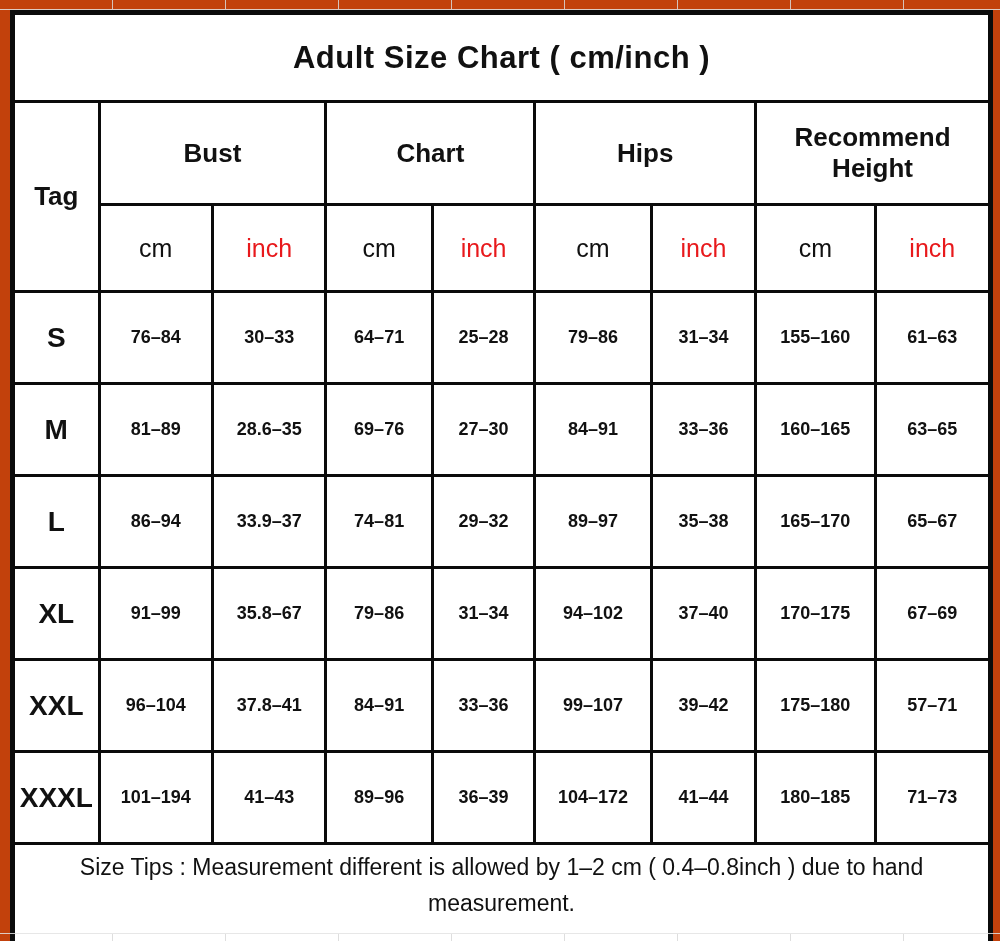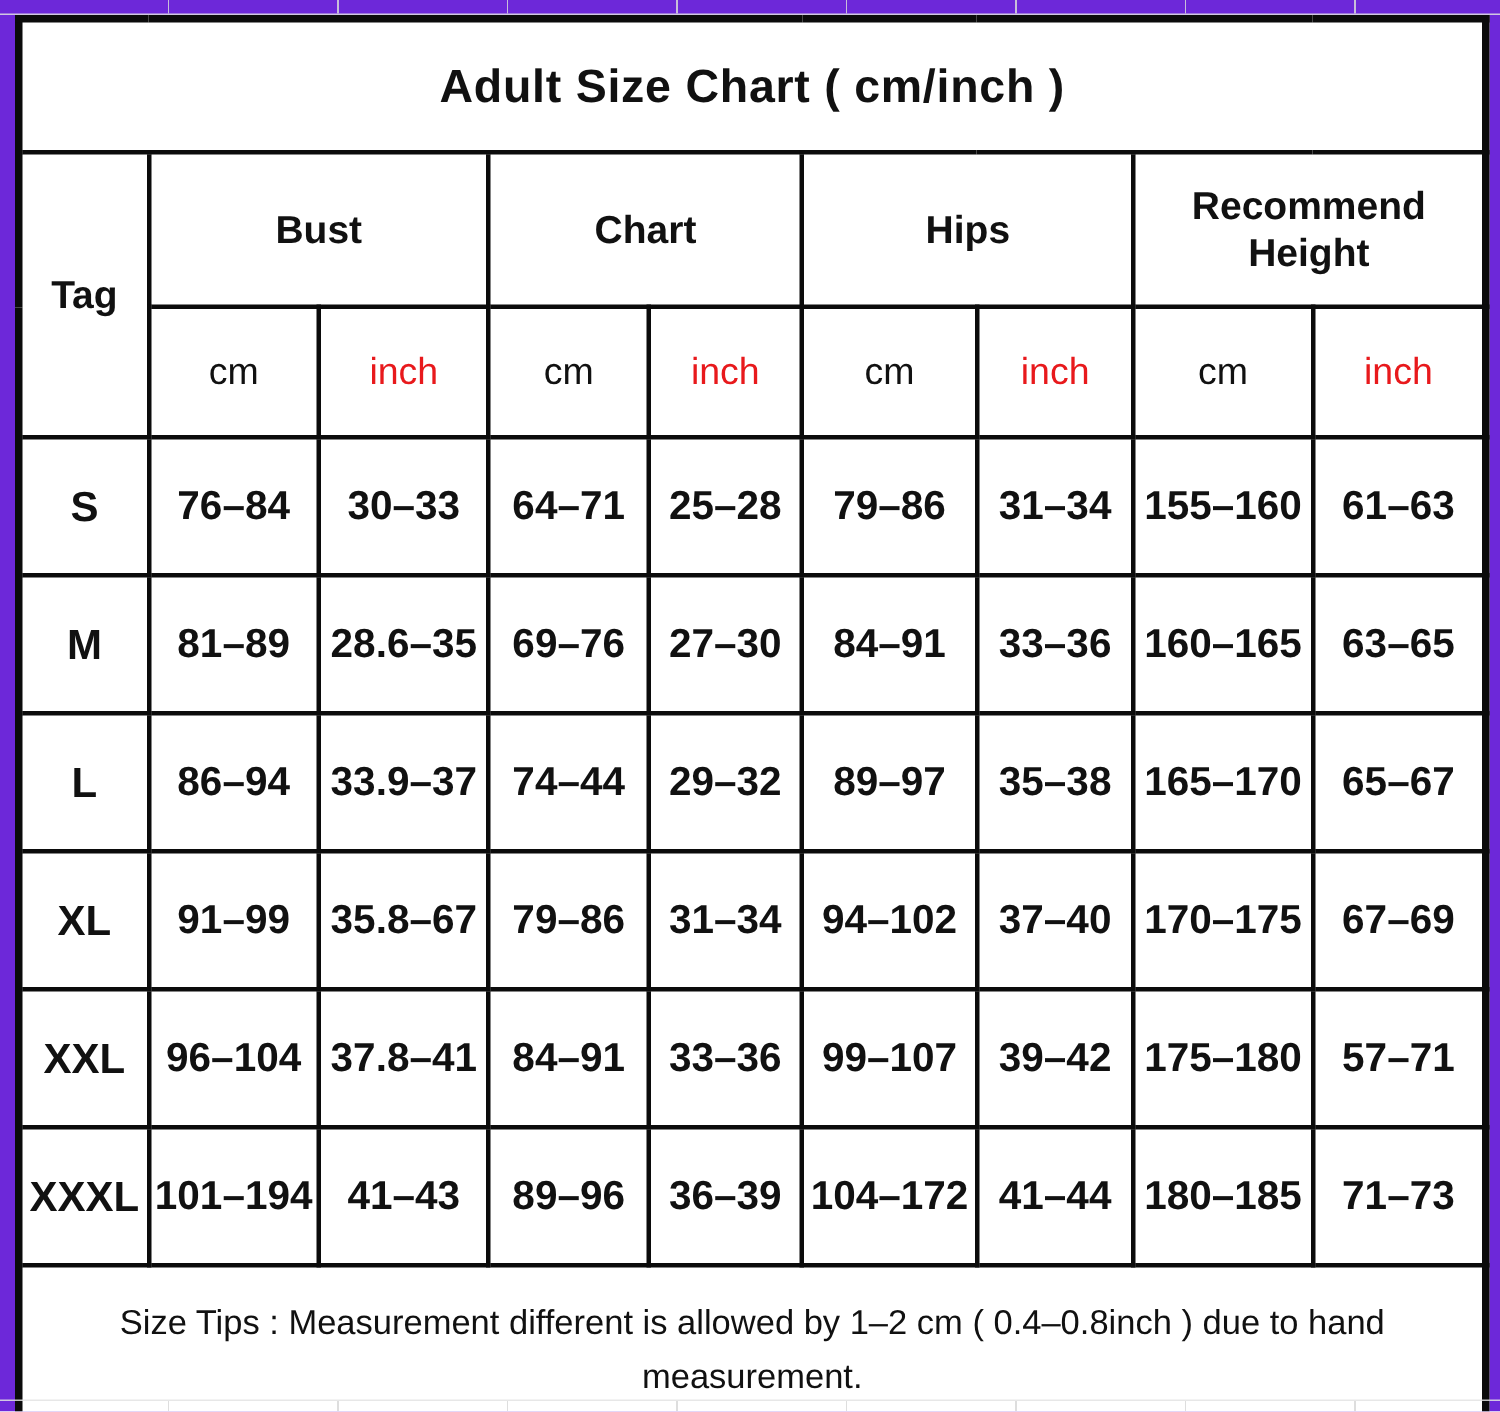--- a/index.html
+++ b/index.html
@@ -6,21 +6,21 @@
     margin: 0;
     padding: 0;
     background: #ffffff;
     font-family: "Liberation Sans", "DejaVu Sans", sans-serif;
     color: #111111;
   }
   .page {
     position: relative;
     width: 1000px;
     height: 941px;
-    background: #6d28d9;
+    background: #c2410c;
     overflow: hidden;
   }
   
   .grid-strip {
     position: absolute;
     left: 0;
     width: 100%;
     background-image: repeating-linear-gradient(90deg,
       transparent 0px, transparent 112px, #d9d9d9 112px, #d9d9d9 113px);
     opacity: 0.85;
@@ -49,30 +49,30 @@
     height: 85px;
     font-size: 31px;
     font-weight: bold;
     letter-spacing: 0.5px;
   }
   .group-row th { height: 100px; font-size: 26px; font-weight: bold; padding: 0 10px; }
   .tag-header  { font-size: 26px; font-weight: bold; }
   .unit-row th { height: 84px; font-size: 25px; font-weight: normal; }
   .unit-inch   { color: var(--accent-red, #e8191c); }
   tbody th.tag-cell { height: 89px; font-size: 28px; font-weight: bold; }
-  tbody td { font-size: 27px; font-weight: bold; }
+  tbody td { font-size: 18px; font-weight: bold; }
   tfoot td.tips-cell {
     height: 106px;
     font-size: 23px;
     font-weight: normal;
     line-height: 1.55;
     padding: 0 10px 18px 10px;
     vertical-align: top;
   }
-  tfoot td.tips-cell .tips-text { display: inline-block; padding-top: 19px; }
+  tfoot td.tips-cell .tips-text { display: inline-block; padding-top: 5px; }
 </style>
 </head>
 <body>
 
 <div class="page">
   <div class="grid-strip top"></div>
 
   <table class="size-table">
     <colgroup>
       <col style="width:8.85%">
@@ -127,21 +127,21 @@
         <td>27–30</td>
         <td>84–91</td>
         <td>33–36</td>
         <td>160–165</td>
         <td>63–65</td>
       </tr>
       <tr>
         <th class="tag-cell">L</th>
         <td>86–94</td>
         <td>33.9–37</td>
-        <td>74–44</td>
+        <td>74–81</td>
         <td>29–32</td>
         <td>89–97</td>
         <td>35–38</td>
         <td>165–170</td>
         <td>65–67</td>
       </tr>
       <tr>
         <th class="tag-cell">XL</th>
         <td>91–99</td>
         <td>35.8–67</td>

